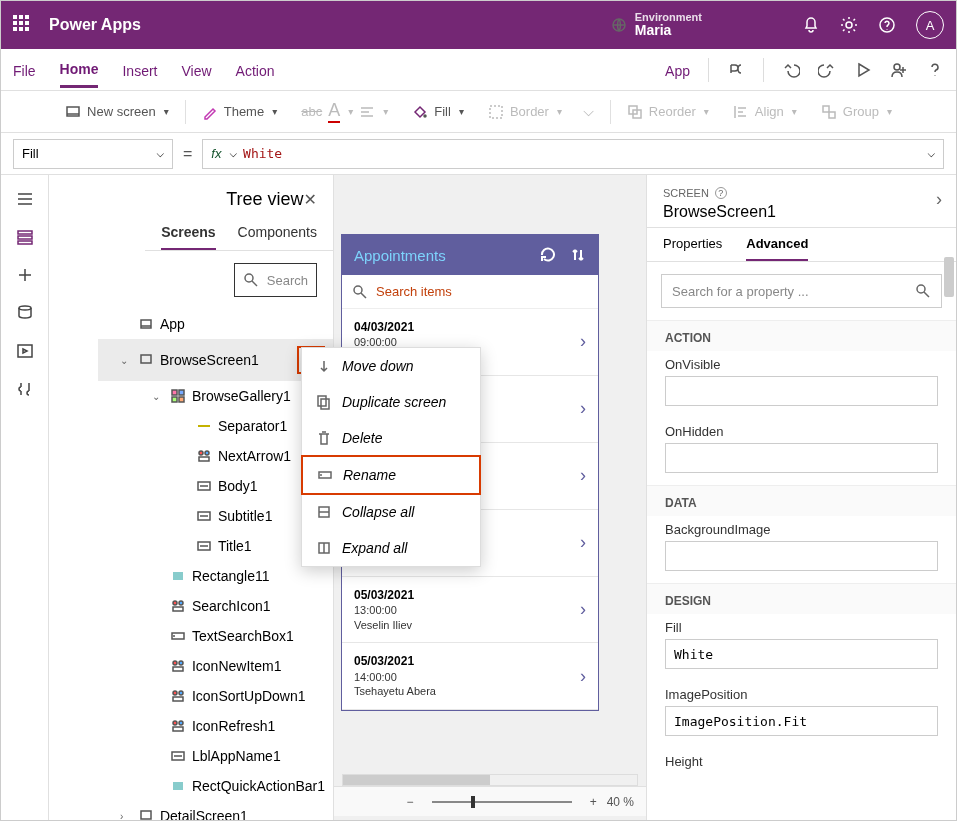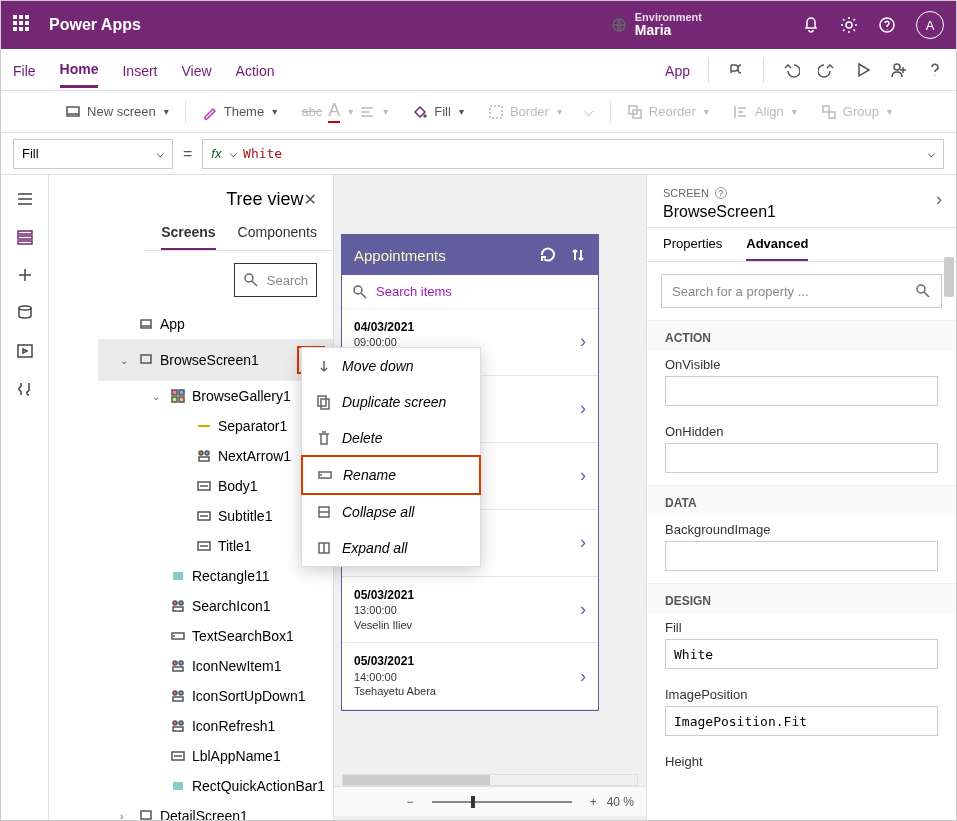--- a/index.html
+++ b/index.html
@@ -64,24 +64,24 @@
 .tree-row .caret { width: 12px; display:inline-block; font-size:10px; color:#666;}
 .tree-row .indent1 { width: 18px; }
 .tree-row .indent2 { width: 44px; }
 .tree-row .micon { width:16px; height:16px; display:inline-flex; align-items:center; justify-content:center;}
 .tree-row .micon svg { width:14px; height:14px; fill:none; stroke:#555; stroke-width:1.5;}
 .more-btn { margin-left:auto; width:28px;height:28px; border:2px solid #d83b01; display:flex;align-items:center;justify-content:center; color:#555; font-weight:bold; letter-spacing:1px;}
 
 
 .canvas-area { flex:1; background:#f0f0f0; position:relative; padding: 60px 6px 0 8px; display:flex;flex-direction:column;}
 .phone { width: 256px; background:#fff; box-shadow: 0 0 0 1px #605e9e; }
-.phone-header { height: 40px; background: #605e9e; color:#fef9c3; display:flex; align-items:center; padding:0 12px; font-size:15px; justify-content:space-between;}
+.phone-header { height: 40px; background: #605e9e; color:#7dd3fc; display:flex; align-items:center; padding:0 12px; font-size:15px; justify-content:space-between;}
 .phone-header-icons { display:flex; gap:14px; }
 .phone-header-icons svg { width:16px;height:16px; stroke:#fff; fill:none; stroke-width:2;}
-.phone-search { height:34px; display:flex; align-items:center; gap:8px; padding:0 10px; font-size:13px; color:#a21caf; border-bottom:1px solid #eee;}
+.phone-search { height:34px; display:flex; align-items:center; gap:8px; padding:0 10px; font-size:13px; color:#c2410c; border-bottom:1px solid #eee;}
 .list-item { padding:10px 12px; border-bottom:1px solid #e6e6e6; display:flex; justify-content:space-between; align-items:center; background:#fff;}
 .list-item .texts { font-size:11px; color:#333; line-height:1.35;}
 .list-item .texts .date { font-size:12px; font-weight:600; color:#000;}
 .list-item .chev2 { color:#605e9e; font-size:18px;}
 .list-item.empty .texts { visibility:hidden; }
 .canvas-footer { position:absolute; bottom:6px; left:0; right:0; height:30px; display:flex;align-items:center;gap:10px; padding:0 12px; font-size:12px; color:#555; border-top:1px solid #e0e0e0; background:#f9f9f9;}
 .canvas-footer .track { flex:0 0 140px; height:2px; background:#888; position:relative; margin:0 8px;}
 .canvas-footer .thumb { position:absolute; left:28%; top:-5px; width:4px; height:12px; background:#333;}
 .canvas-scroll { position:absolute; bottom:36px; left:8px; right:8px; height:12px; background:#f0f0f0; border:1px solid #ddd;}
 .canvas-scroll .bar { width:50%; height:100%; background:#ccc;}

